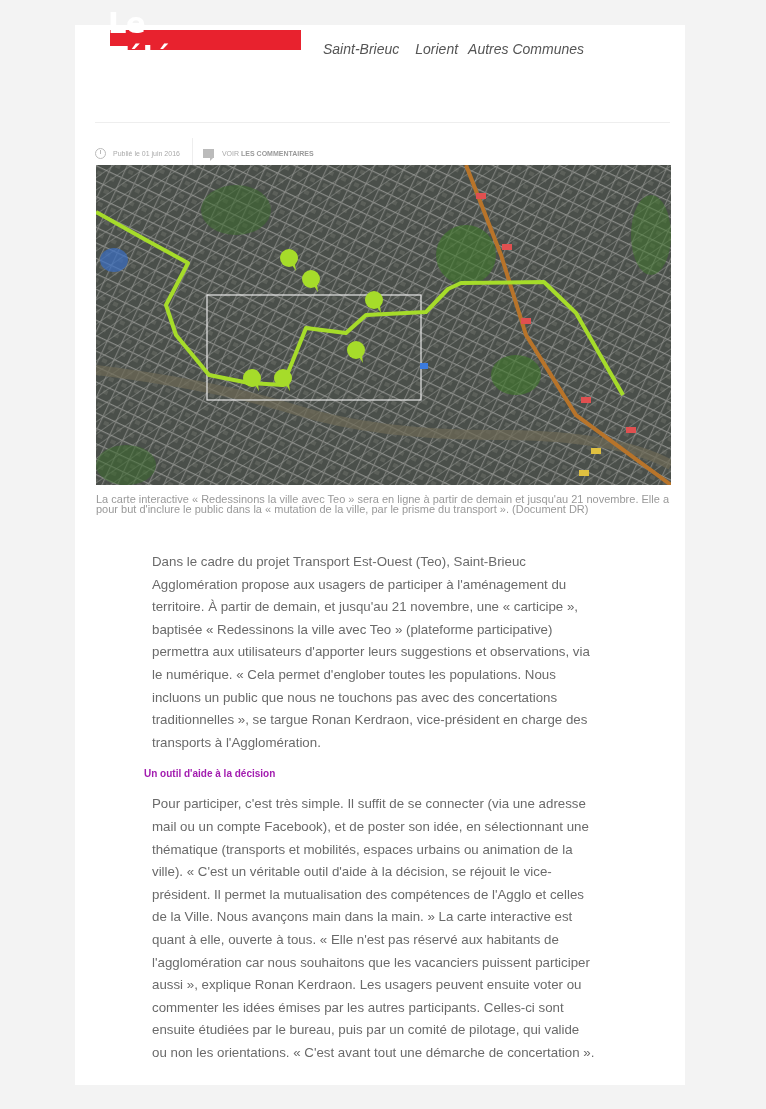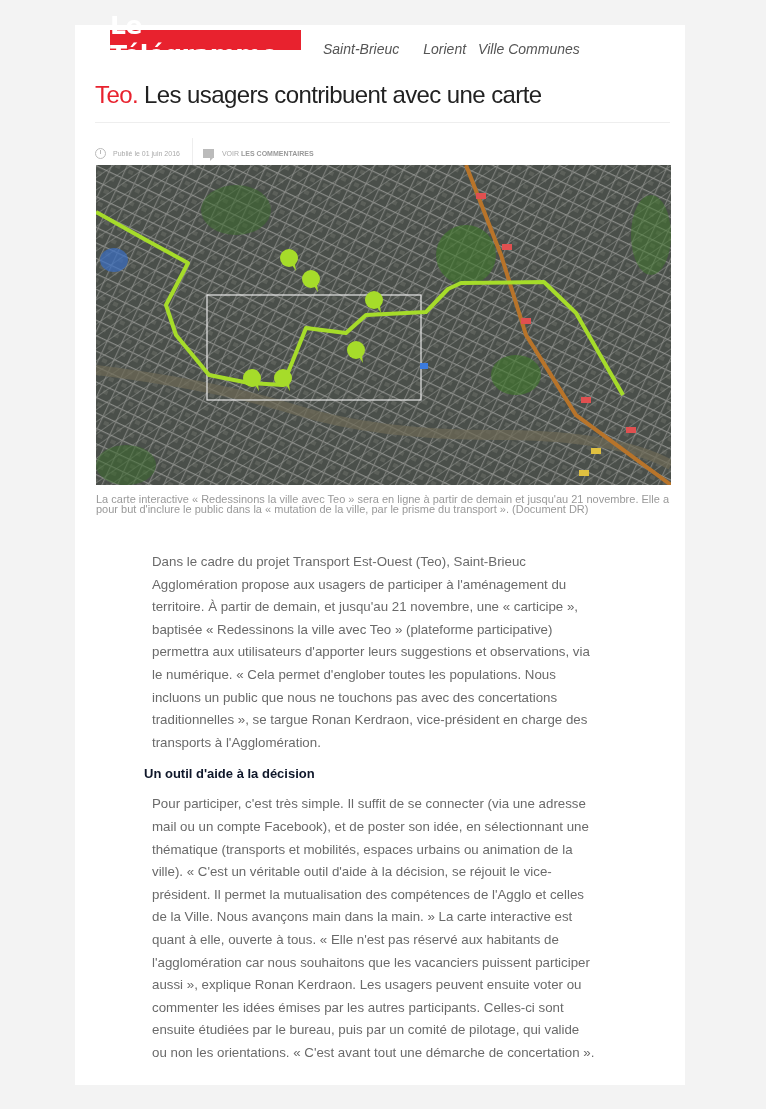--- a/index.html
+++ b/index.html
@@ -6,29 +6,29 @@
   body {
     width:766px; height:1109px; background:#f3f3f3;
     font-family:"Liberation Sans", sans-serif; position:relative; overflow:hidden;
   }
   .page {
     position:absolute; left:75px; top:25px; width:610px; height:1060px;
     background:#ffffff;
   }
   .logo {
     position:absolute; left:35px; top:5px; width:191px; height:20px;
-    background:#e8222e; color:#fff; font-weight:bold; font-size:25px;
+    background:#e8222e; color:#fff; font-weight:bold; font-size:29px;
     font-family:"DejaVu Sans", sans-serif; letter-spacing:-0.5px;
     display:flex; align-items:center; justify-content:center;
   }
-  .nav { position:absolute; left:248px; top:16px; display:flex; gap:12px; }
+  .nav { position:absolute; left:248px; top:16px; display:flex; gap:4px; }
   .nav a {
     font-style:italic; color:#555; font-size:14px; text-decoration:none; margin-right:12px;
   }
-  .nav a:nth-child(2){ margin-right:0; }
+  .nav a:nth-child(2){ margin-right:6px; }
   .title {
     position:absolute; left:20px; top:56px; font-size:24px; color:#222; letter-spacing:-0.6px;
     margin:0; font-weight:normal;
   }
   .title .kicker { color:#e8222e; }
   .rule { position:absolute; left:20px; right:15px; top:97px; height:1px; background:#eee; }
   .meta { position:absolute; left:20px; top:108px; height:40px; display:flex; align-items:center; font-size:7px; color:#aaa; }
   .meta .clock {
     width:9px; height:9px; border:1.5px solid #bbb; border-radius:50%; position:relative; margin-right:7px;
   }
@@ -41,37 +41,33 @@
     position:absolute; left:21px; top:140px; width:575px; height:320px; overflow:hidden;
     background:#3f4540;
   }
   .caption {
     position:absolute; left:21px; top:469px; width:575px; font-size:11px; line-height:10px; color:#999;
   }
   .body-text {
     position:absolute; left:69px; top:518px; width:460px; font-size:13.3px; line-height:22.6px; color:#6a6a6a;
   }
   .body-text p { margin:8px; }
-  .body-text h2 { margin:9px 0 1px; font-size:13px; color:#0f172a; font-weight:bold; line-height:22px; }
+  .body-text h2 { margin:9px 0 1px; font-size:10px; color:#a21caf; font-weight:bold; line-height:22px; }
 </style>
 </head>
 <body>
 
 <div class="page">
   <div class="logo">Le Télégramme</div>
   <nav class="nav">
     <a href="#">Saint-Brieuc</a>
     <a href="#">Lorient</a>
-    <a href="#">Ville Communes</a>
+    <a href="#">Autres Communes</a>
   </nav>
 
-  <h1 class="title">
-    <span class="kicker">Teo.</span>
-    <span>Les usagers contribuent avec une carte</span>
-  </h1>
   <div class="rule"></div>
 
   <div class="meta">
     <span class="clock"></span>
     <span>Publié le 01 juin 2016</span>
     <span class="sep"></span>
     <span class="bubble"></span>
     <a style="cursor:pointer">
       <span>VOIR</span>
       <b>LES COMMENTAIRES</b>

